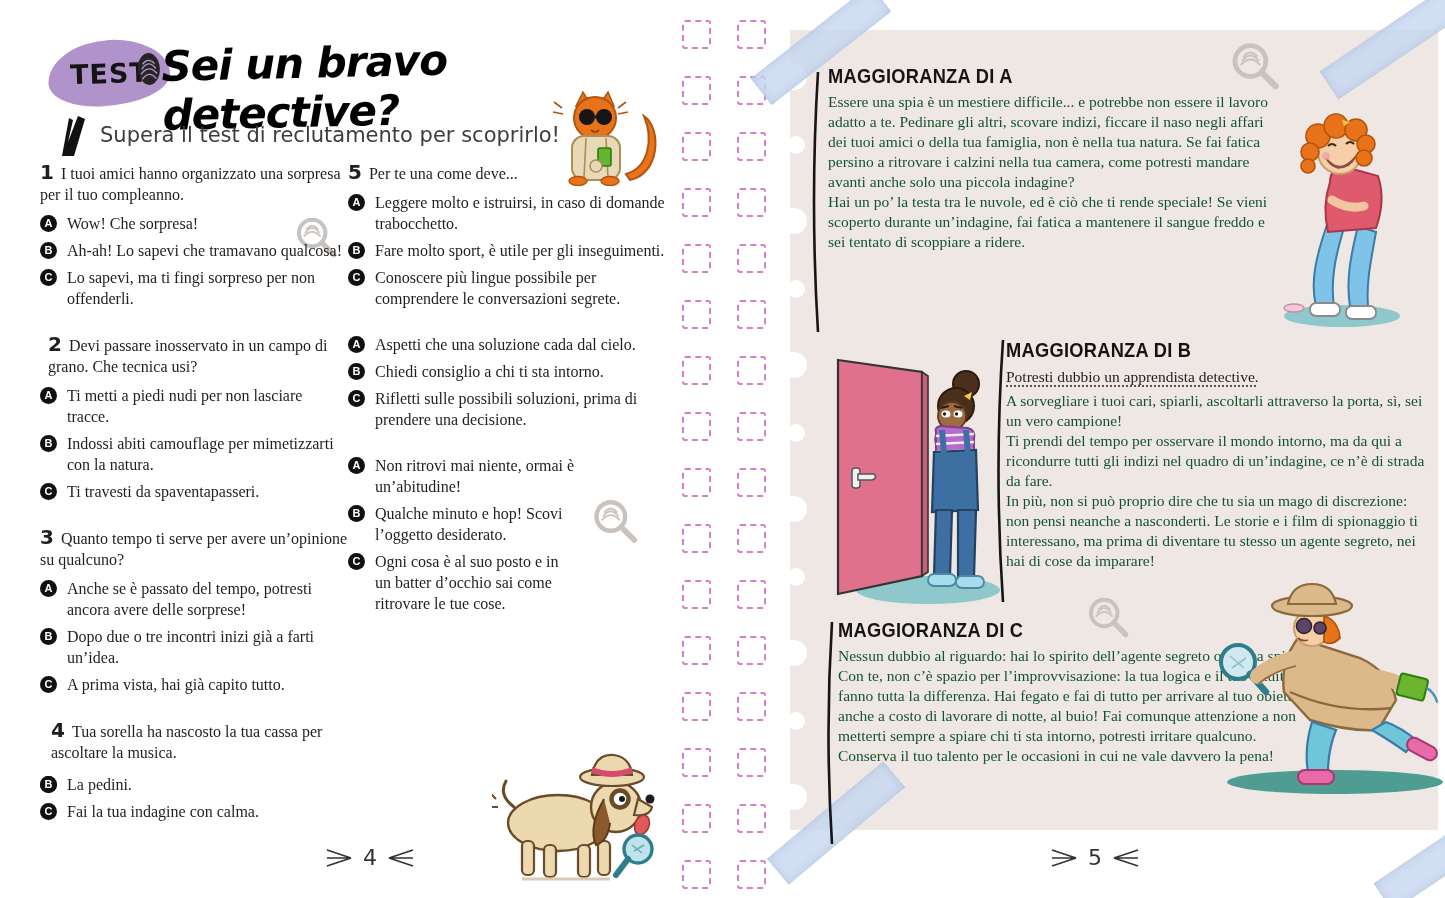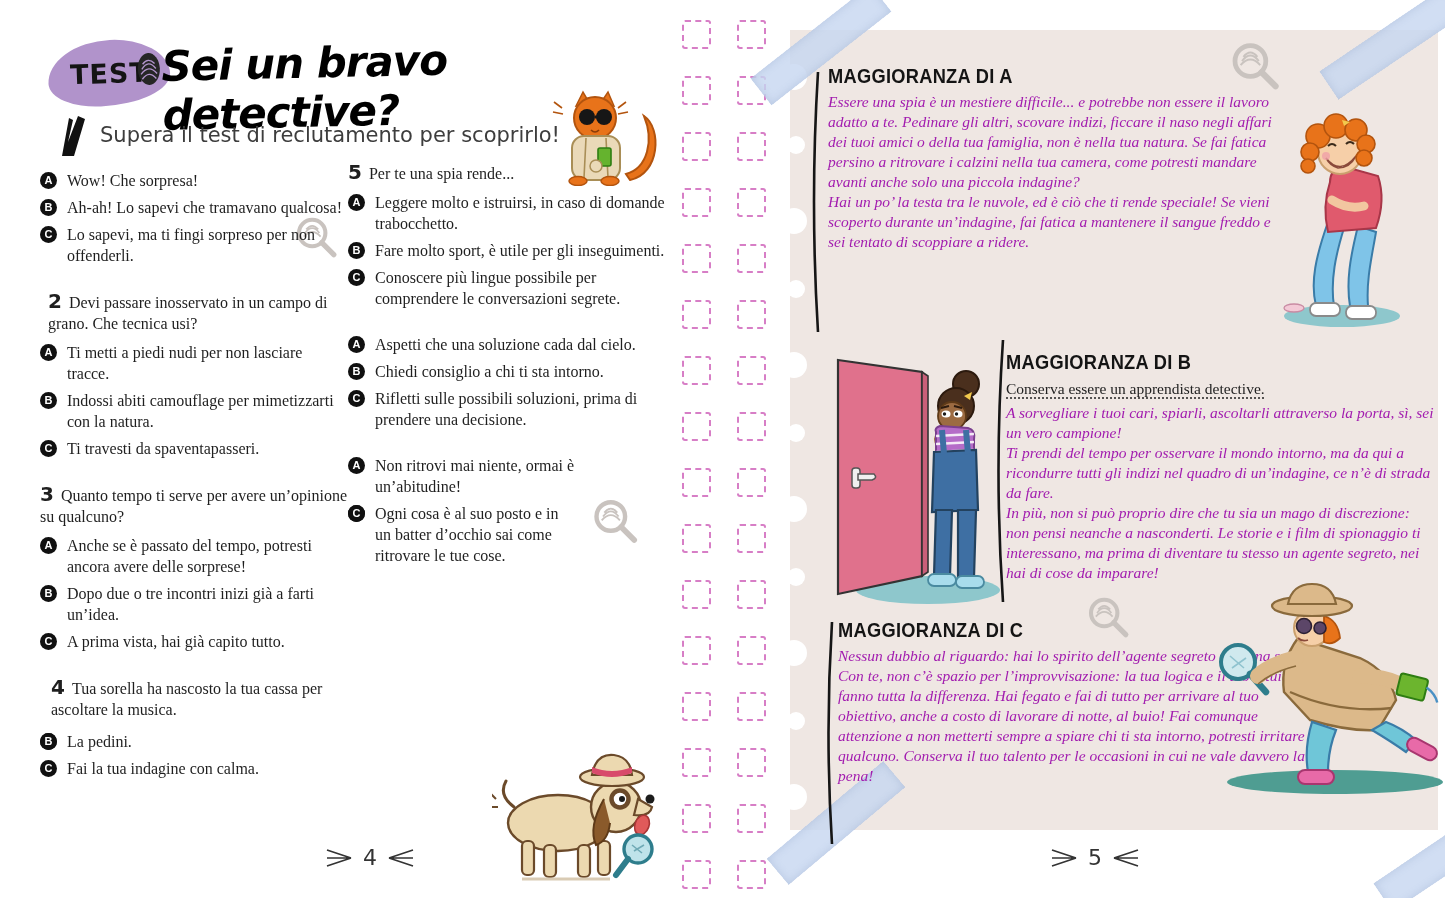--- a/index.html
+++ b/index.html
@@ -39,21 +39,21 @@
   
   #sheet{position:absolute;left:790px;top:30px;width:648px;height:800px;background:#efe7e3;}
   .torn-dot{position:absolute;background:#fff;border-radius:50%;}
   .tape{position:absolute;width:152px;height:34px;background:rgba(199,215,240,0.82);
         box-shadow:inset 0 0 8px rgba(110,135,180,0.28);}
   .section{position:absolute;}
   .sec-head{font-family:"Liberation Sans",sans-serif;font-weight:700;font-size:19px;
             letter-spacing:0.3px;color:#141414;transform:scale(0.96,1.08);transform-origin:left;}
   .sec-lead{margin-top:5px;font-size:15.5px;line-height:20px;color:#222;
             text-decoration:underline dotted;text-underline-offset:4px;}
-  .sec-body{margin-top:4px;font-size:15.5px;line-height:20px;color:#a21caf;white-space:pre-line;font-style:italic;}
+  .sec-body{margin-top:4px;font-size:15.5px;line-height:20px;color:#14532d;white-space:pre-line;}
   .bracket{position:absolute;}
 
   
   .pagemark{position:absolute;display:flex;align-items:center;gap:10px;
             font-family:"DejaVu Sans",sans-serif;font-size:22px;color:#333;}
 
   svg{display:block;}
 </style>
 </head>
 <body>
@@ -113,20 +113,21 @@
   <div style="position:absolute;left:590px;top:497px;">
     <svg width="52" height="52" viewBox="0 0 40 40">
       <circle cx="16" cy="15" r="11" fill="none" stroke="#c9c3bf" stroke-width="3.4"></circle>
       <path d="M10,15 Q16,7 22,15 M9,18 Q16,10 23,18 M11,12 Q16,6 21,12" stroke="#c9c3bf" stroke-width="1.4" fill="none"></path>
       <path d="M24,23 L34,33" stroke="#c9c3bf" stroke-width="4.4" stroke-linecap="round"></path>
     </svg>
   </div>
 
   <div id="qcol1" class="qcol">
     <div class="question">
+      <p class="q-head" style="margin:0"><span class="q-num">1</span><span>I tuoi amici hanno organizzato una sorpresa per il tuo compleanno.</span></p>
       <div class="q-opts">
         <div class="opt"><span class="opt-letter">A</span><span>Wow! Che sorpresa!</span></div>
         <div class="opt"><span class="opt-letter">B</span><span>Ah-ah! Lo sapevi che tramavano qualcosa!</span></div>
         <div class="opt"><span class="opt-letter">C</span><span>Lo sapevi, ma ti fingi sorpreso per non offenderli.</span></div>
       </div>
     </div>
     <div class="question">
       <p class="q-head" style="margin:8px"><span class="q-num">2</span><span>Devi passare inosservato in un campo di grano. Che tecnica usi?</span></p>
       <div class="q-opts">
         <div class="opt"><span class="opt-letter">A</span><span>Ti metti a piedi nudi per non lasciare tracce.</span></div>
@@ -147,38 +148,38 @@
       <div class="q-opts">
         <div class="opt"><span class="opt-letter">A</span></div>
         <div class="opt"><span class="opt-letter">B</span><span>La pedini.</span></div>
         <div class="opt"><span class="opt-letter">C</span><span>Fai la tua indagine con calma.</span></div>
       </div>
     </div>
   </div>
 
   <div id="qcol2" class="qcol">
     <div class="question">
-      <p class="q-head" style="margin:0"><span class="q-num">5</span><span>Per te una spia rende...</span></p>
+      <p class="q-head" style="margin:0"><span class="q-num">5</span><span>Per te una come deve...</span></p>
       <div class="q-opts">
         <div class="opt"><span class="opt-letter">A</span><span>Leggere molto e istruirsi, in caso di domande trabocchetto.</span></div>
         <div class="opt"><span class="opt-letter">B</span><span>Fare molto sport, è utile per gli inseguimenti.</span></div>
         <div class="opt"><span class="opt-letter">C</span><span>Conoscere più lingue possibile per comprendere le conversazioni segrete.</span></div>
       </div>
     </div>
     <div class="question">
       <div class="q-opts">
         <div class="opt"><span class="opt-letter">A</span><span>Aspetti che una soluzione cada dal cielo.</span></div>
         <div class="opt"><span class="opt-letter">B</span><span>Chiedi consiglio a chi ti sta intorno.</span></div>
         <div class="opt"><span class="opt-letter">C</span><span>Rifletti sulle possibili soluzioni, prima di prendere una decisione.</span></div>
       </div>
     </div>
     <div class="question">
       <div class="q-opts" style="width:250px;">
         <div class="opt"><span class="opt-letter">A</span><span>Non ritrovi mai niente, ormai è un’abitudine!</span></div>
-        <div class="opt"><span class="opt-letter">B</span></div>
+        <div class="opt"><span class="opt-letter">B</span><span>Qualche minuto e hop! Scovi l’oggetto desiderato.</span></div>
         <div class="opt" style="width:195px;"><span class="opt-letter">C</span><span>Ogni cosa è al suo posto e in un batter d’occhio sai come ritrovare le tue cose.</span></div>
       </div>
     </div>
   </div>
 
   <div style="position:absolute;left:492px;top:733px;">
     <svg width="172" height="152" viewBox="0 0 172 152">
       <path d="M22,74 Q6,62 14,48" stroke="#6b4a2a" stroke-width="3" fill="none" stroke-linecap="round"></path>
       <path d="M4,66 L-2,60 M6,74 L-2,74" stroke="#6b4a2a" stroke-width="2"></path>
       <ellipse cx="66" cy="90" rx="50" ry="28" fill="#ecd9b0" stroke="#6b4a2a" stroke-width="2.4"></ellipse>
@@ -297,23 +298,23 @@
     <svg width="14" height="222" viewBox="0 0 14 222">
         <path d="M10,0 Q3,111 10,222" stroke="#161616" stroke-width="2.6" fill="none"></path>
       </svg>
   </div>
 
   <div class="section" style="left:828px;top:66px;width:452px;">
     <div class="sec-head">MAGGIORANZA DI A</div>
     <div class="sec-body">Essere una spia è un mestiere difficile... e potrebbe non essere il lavoro adatto a te. Pedinare gli altri, scovare indizi, ficcare il naso negli affari dei tuoi amici o della tua famiglia, non è nella tua natura. Se fai fatica persino a ritrovare i calzini nella tua camera, come potresti mandare avanti anche solo una piccola indagine?
 Hai un po’ la testa tra le nuvole, ed è ciò che ti rende speciale! Se vieni scoperto durante un’indagine, fai fatica a mantenere il sangue freddo e sei tentato di scoppiare a ridere.</div>
   </div>
-  <div class="section" style="left:1006px;top:340px;width:428px;margin-top:12px;">
+  <div class="section" style="left:1006px;top:340px;width:428px;">
     <div class="sec-head">MAGGIORANZA DI B</div>
-    <div class="sec-lead">Conserva essere un apprendista detective.</div>
+    <div class="sec-lead">Potresti dubbio un apprendista detective.</div>
     <div class="sec-body">A sorvegliare i tuoi cari, spiarli, ascoltarli attraverso la porta, sì, sei un vero campione!
 Ti prendi del tempo per osservare il mondo intorno, ma da qui a ricondurre tutti gli indizi nel quadro di un’indagine, ce n’è di strada da fare.
 In più, non si può proprio dire che tu sia un mago di discrezione: non pensi neanche a nasconderti. Le storie e i film di spionaggio ti interessano, ma prima di diventare tu stesso un agente segreto, nei hai di cose da imparare!</div>
   </div>
   <div class="section" style="left:838px;top:620px;width:480px;">
     <div class="sec-head">MAGGIORANZA DI C</div>
     <div class="sec-body">Nessun dubbio al riguardo: hai lo spirito dell’agente segreto o di una spia. Con te, non c’è spazio per l’improvvisazione: la tua logica e il tuo intuito fanno tutta la differenza. Hai fegato e fai di tutto per arrivare al tuo obiettivo, anche a costo di lavorare di notte, al buio! Fai comunque attenzione a non metterti sempre a spiare chi ti sta intorno, potresti irritare qualcuno. Conserva il tuo talento per le occasioni in cui ne vale davvero la pena!</div>
   </div>
 
   <div style="position:absolute;left:1280px;top:110px;">

